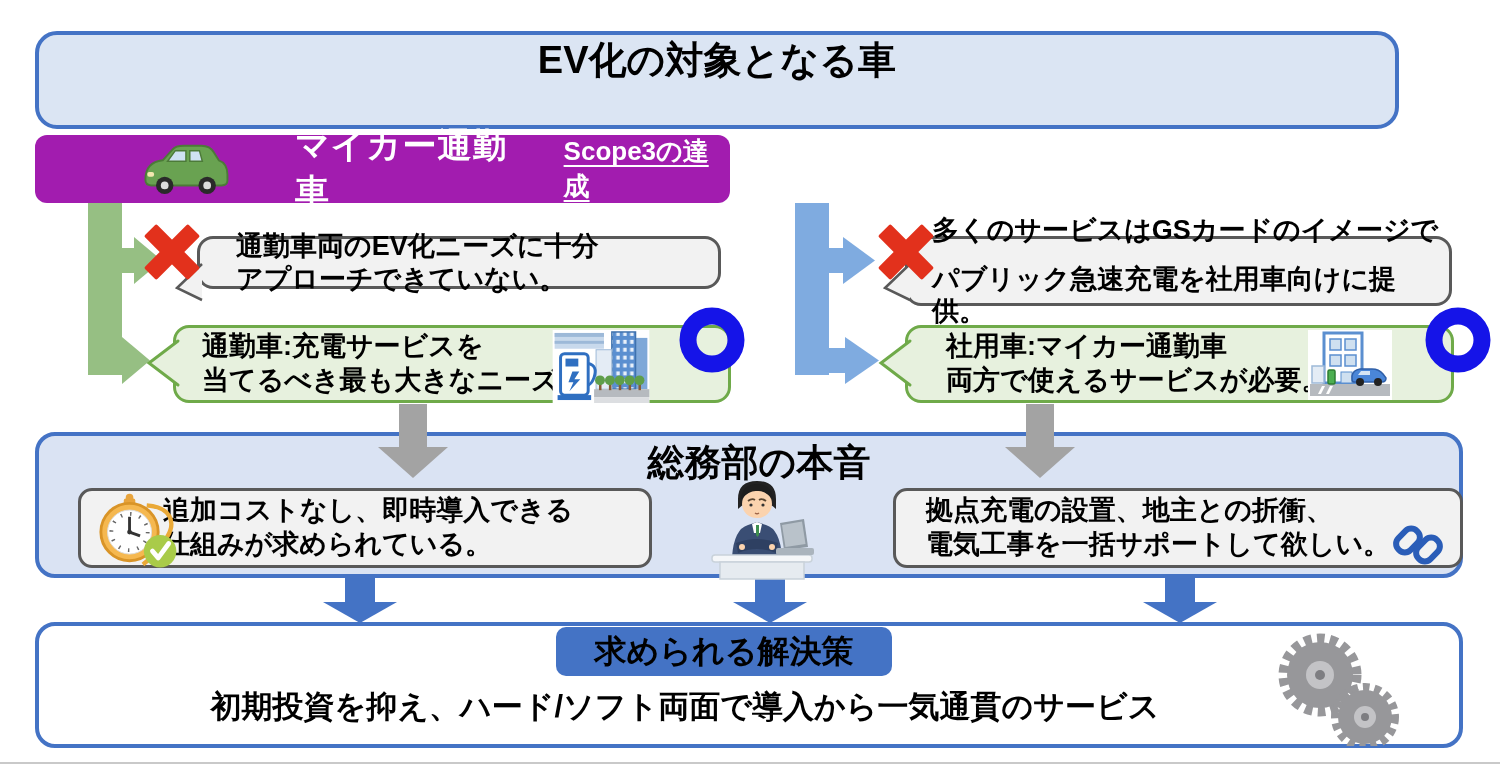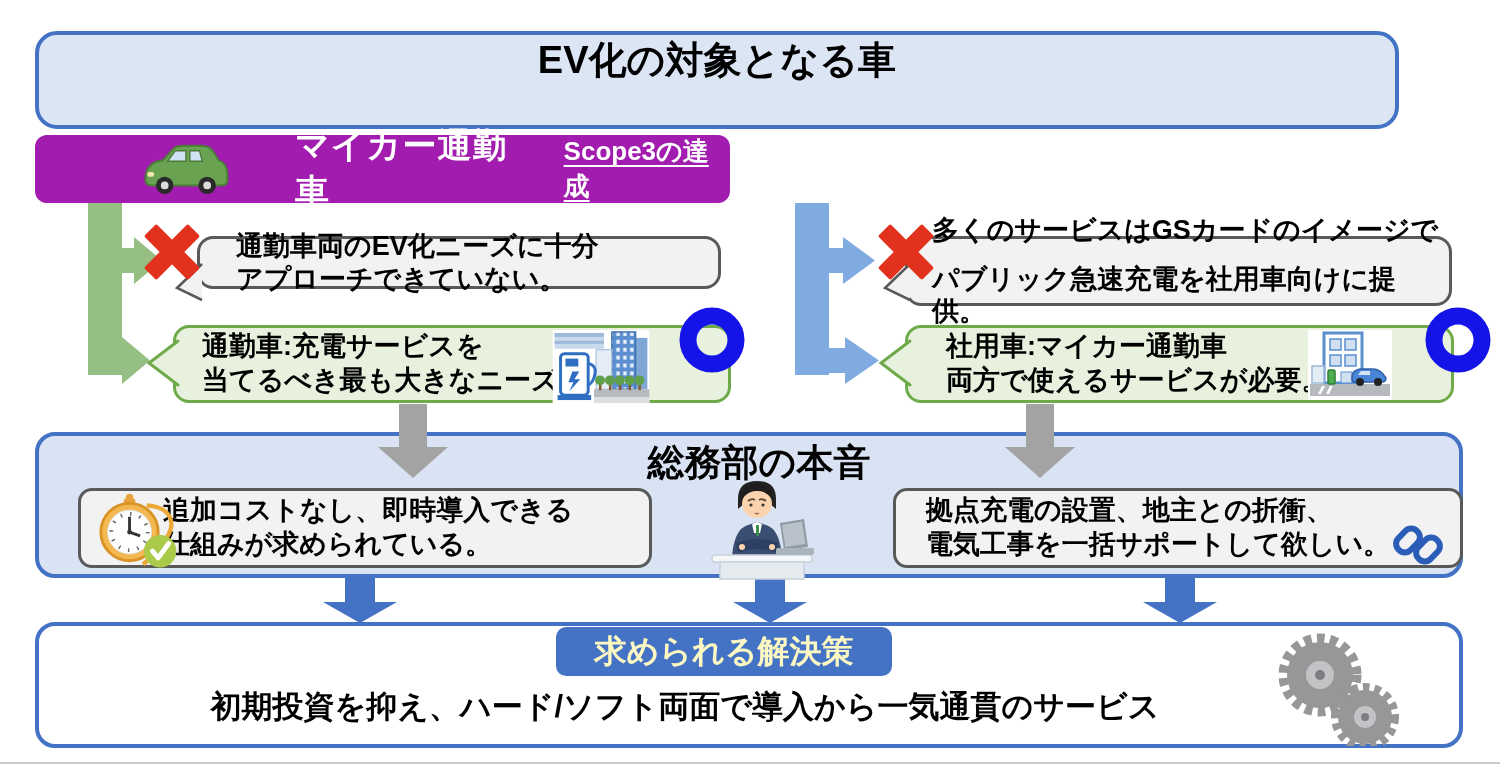--- a/index.html
+++ b/index.html
@@ -36,21 +36,21 @@
          border-radius:20px;box-sizing:border-box;}
   .honne-title{left:35px;top:438px;width:1448px;text-align:center;font-size:37px;}
   .note{background:#f2f2f2;border:3px solid #595959;border-radius:14px;box-sizing:border-box;
         display:flex;flex-direction:column;justify-content:center;font-size:27px;line-height:1.25;}
   .note-left{left:78px;top:488px;width:574px;height:80px;padding-left:82px;}
   .note-right{left:880px;top:488px;width:570px;height:80px;padding-left:30px;margin-left:13px;}
   
   .solution{left:35px;top:622px;width:1428px;height:126px;background:#fff;border:4px solid #4473c5;
             border-radius:20px;box-sizing:border-box;}
   .solution-title{left:556px;top:627px;width:336px;height:49px;background:#4473c5;border-radius:10px;
-                  color:#fef9c3;font-size:32px;display:flex;align-items:center;justify-content:center;}
+                  color:#000000;font-size:32px;display:flex;align-items:center;justify-content:center;}
   .solution-text{left:40px;top:686px;width:1290px;text-align:center;font-size:31px;}
   .bottom-rule{left:0;top:762px;width:1500px;height:2px;background:#c9c9c9;}
   svg{display:block;}
 </style>
 </head>
 <body>
 
 <div id="canvas">
 
   <div class="abs top-title">

